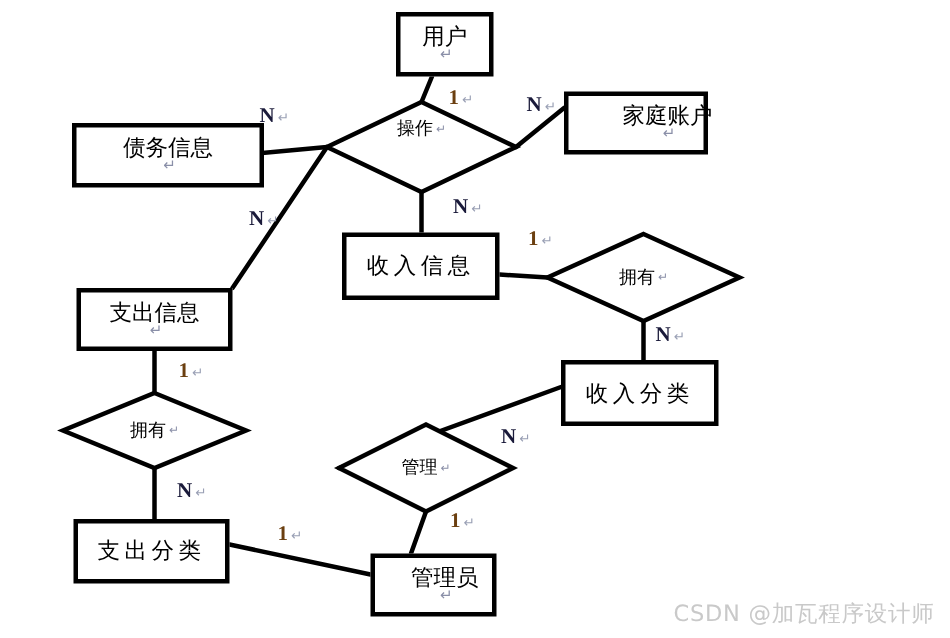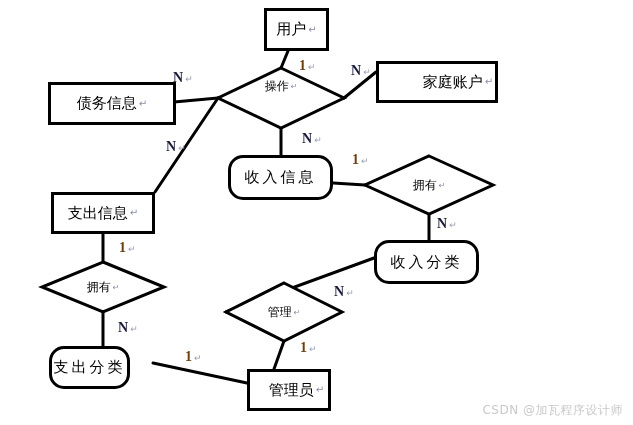--- a/index.html
+++ b/index.html
@@ -17,22 +17,23 @@
     position:absolute;
     box-sizing:border-box;
     border:3px solid #000;
     background:#fff;
     display:flex;align-items:center;justify-content:center;
     color:#000;
     font-family:"DejaVu Sans", sans-serif;
     font-size:15px;
     line-height:1;
     white-space:nowrap;
+    flex-direction:column;
   }
-  .entity.sp{letter-spacing:3px;border-radius:15px;}
+  .entity.sp{letter-spacing:3px;}
   .ent-txt{display:inline-block;}
   .pilcrow{
     color:#8a8fa8;
     font-size:10px;
     margin-left:2px;
     letter-spacing:0;
     vertical-align:middle;
   }
 
   .diamond-label{
@@ -58,21 +59,21 @@
     color:#9aa0b5;
     font-size:9px;
   }
   .card.one{color:#6b3f10;}
 
   #watermark{
     position:absolute;
     right:10px;bottom:6px;
     color:#c9c9c9;
     font-family:"DejaVu Sans", sans-serif;
-    font-size:12px;
+    font-size:15px;
     white-space:nowrap;
     letter-spacing:0.5px;
   }
 </style>
 </head>
 <body>
 
 <div id="canvas">
 
   <svg class="layer" id="edge-layer" viewBox="0 0 633 425" preserveAspectRatio="none">
@@ -95,39 +96,39 @@
       <polygon points="429,156 493,185 429,214 365,185" fill="#ffffff" stroke="#000000" stroke-width="3"></polygon>
       <polygon points="103,262 164,287 103,312 42,287" fill="#ffffff" stroke="#000000" stroke-width="3"></polygon>
       <polygon points="284,283 342,312 284,341 226,312" fill="#ffffff" stroke="#000000" stroke-width="3"></polygon>
     </svg>
 
   <div id="entity-layer">
       <div class="entity" style="left: 264px; top: 8px; width: 65px; height: 43px;">
         <span class="ent-txt">用户</span>
         <span class="pilcrow">↵</span>
       </div>
-      <div class="entity" style="left: 376px; top: 61px; width: 122px; height: 42px; padding-left: 42px;">
+      <div class="entity" style="left: 376px; top: 61px; width: 96px; height: 42px; padding-left: 42px;">
         <span class="ent-txt">家庭账户</span>
         <span class="pilcrow">↵</span>
       </div>
       <div class="entity" style="left: 48px; top: 82px; width: 128px; height: 43px;">
         <span class="ent-txt">债务信息</span>
         <span class="pilcrow">↵</span>
       </div>
       <div class="entity sp" style="left: 228px; top: 155px; width: 105px; height: 45px;">
         <span class="ent-txt">收入信息</span>
       </div>
       <div class="entity" style="left: 51px; top: 192px; width: 104px; height: 42px;">
         <span class="ent-txt">支出信息</span>
         <span class="pilcrow">↵</span>
       </div>
       <div class="entity sp" style="left: 374px; top: 240px; width: 105px; height: 44px;">
         <span class="ent-txt">收入分类</span>
       </div>
-      <div class="entity sp" style="left: 49px; top: 346px; width: 81px; height: 43px;">
+      <div class="entity sp" style="left: 49px; top: 346px; width: 104px; height: 43px;">
         <span class="ent-txt">支出分类</span>
       </div>
       <div class="entity" style="left: 247px; top: 369px; width: 84px; height: 42px; padding-left: 15px;">
         <span class="ent-txt">管理员</span>
         <span class="pilcrow">↵</span>
       </div>
     </div>
   <div id="diamond-text-layer">
       <div class="diamond-label" style="left: 281px; top: 86px;"><span>操作</span><span class="pilcrow">↵</span></div>
       <div class="diamond-label" style="left: 429px; top: 185px;"><span>拥有</span><span class="pilcrow">↵</span></div>

